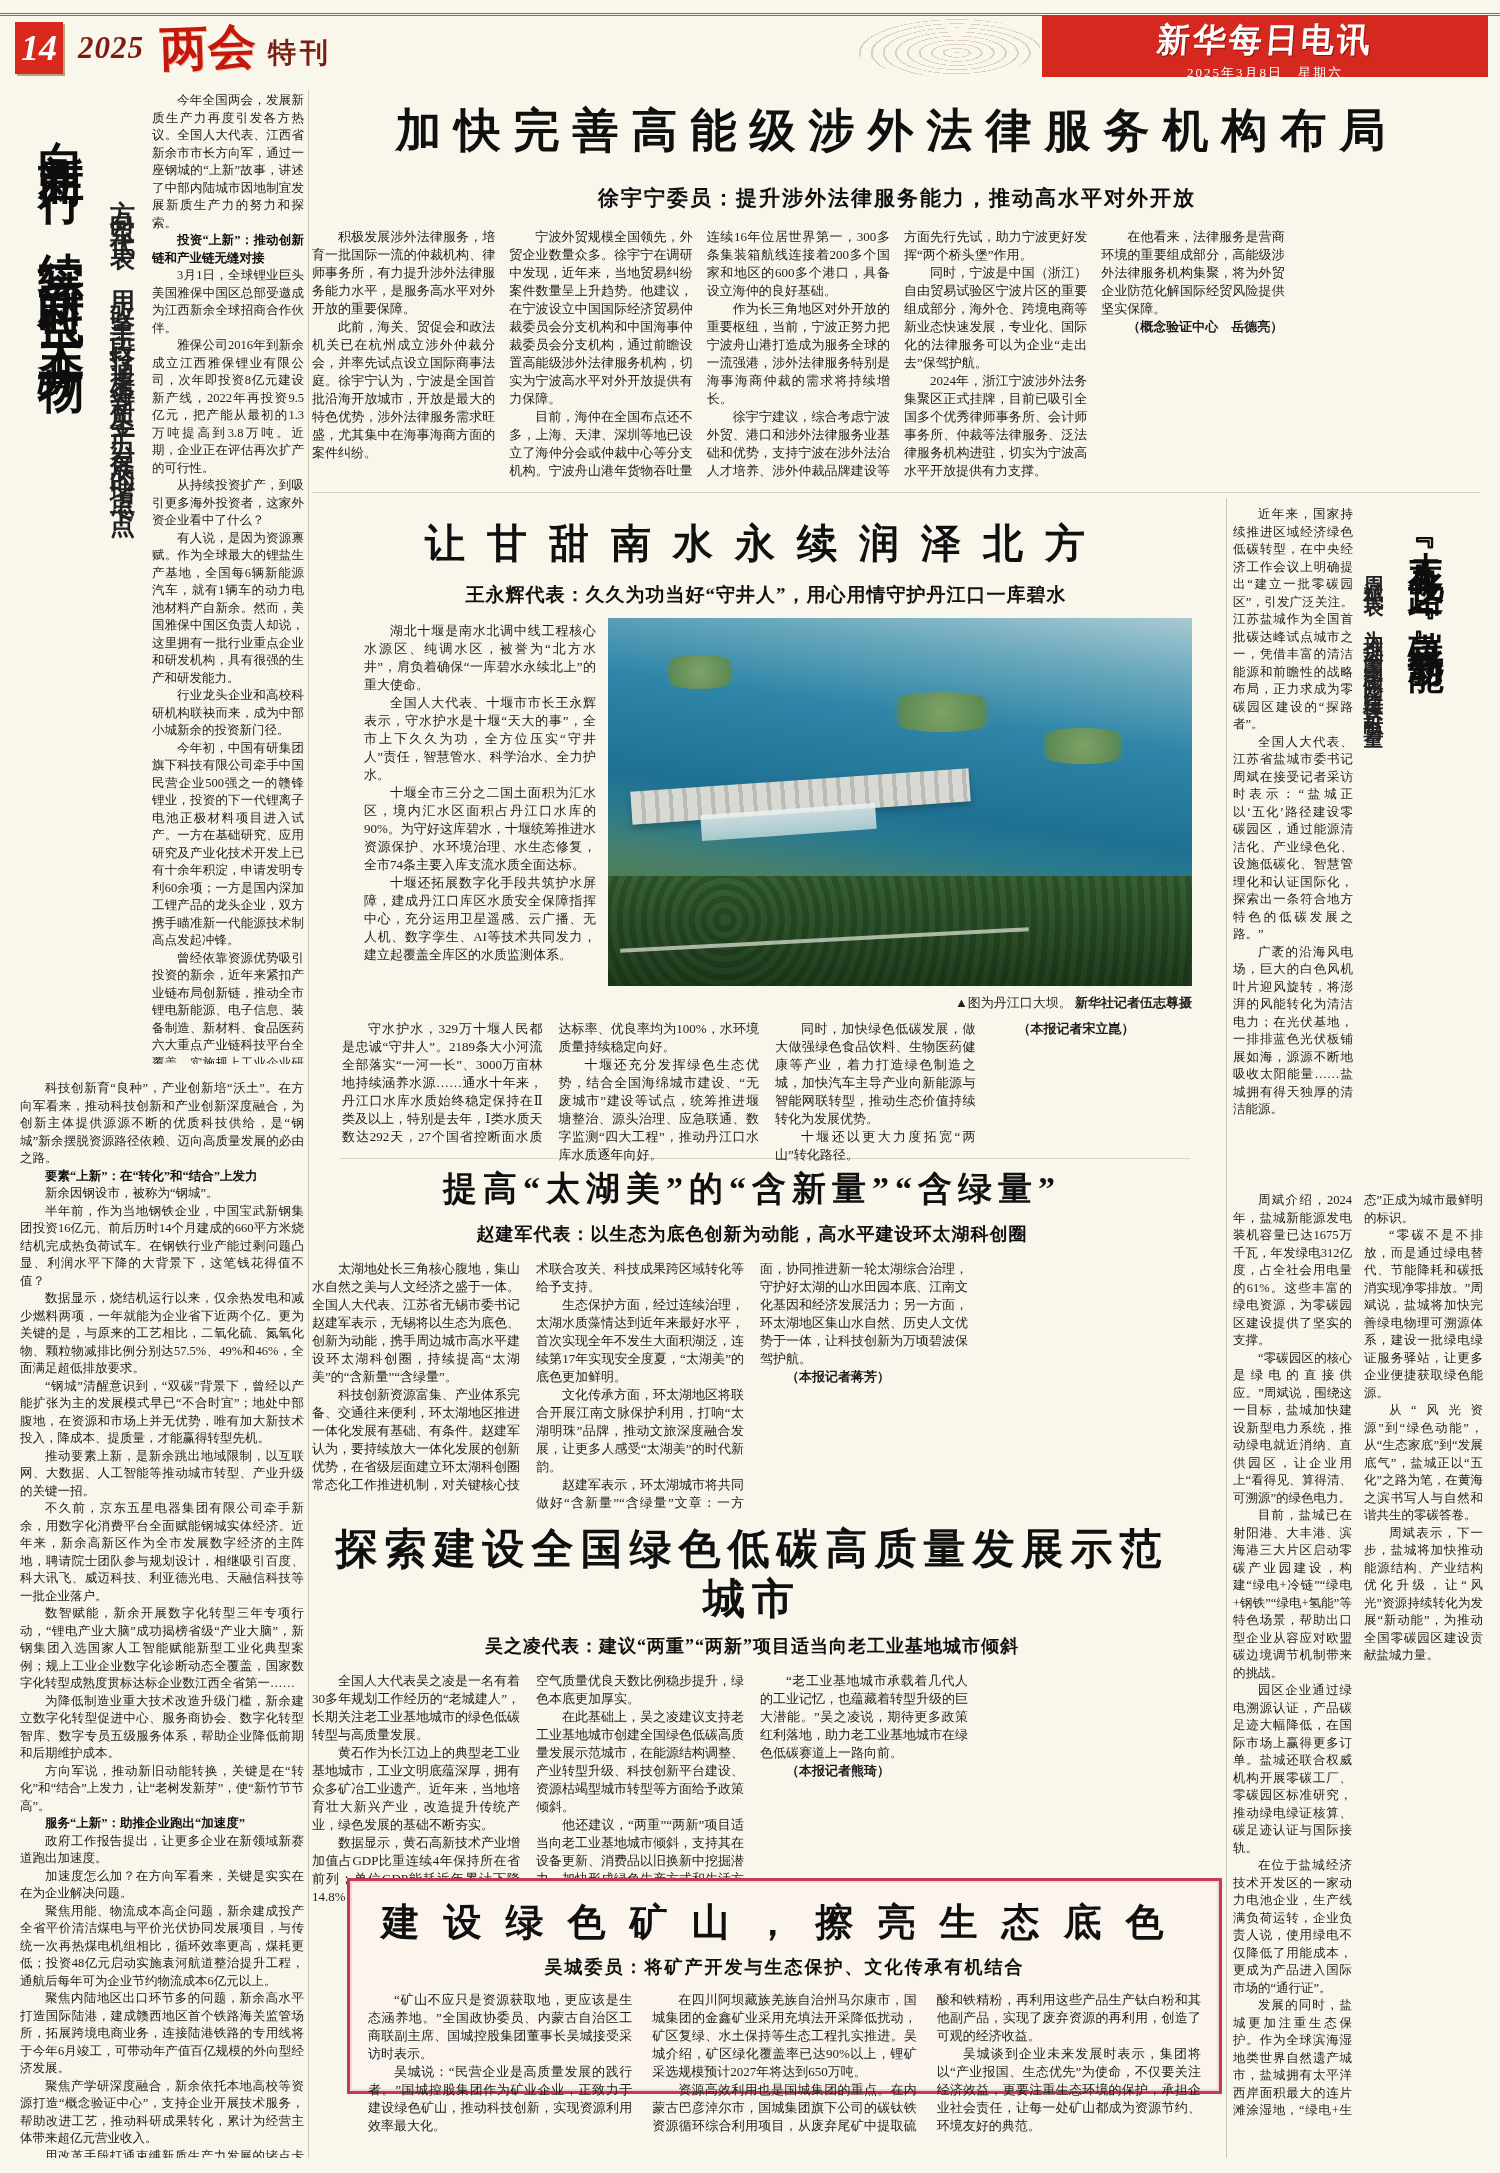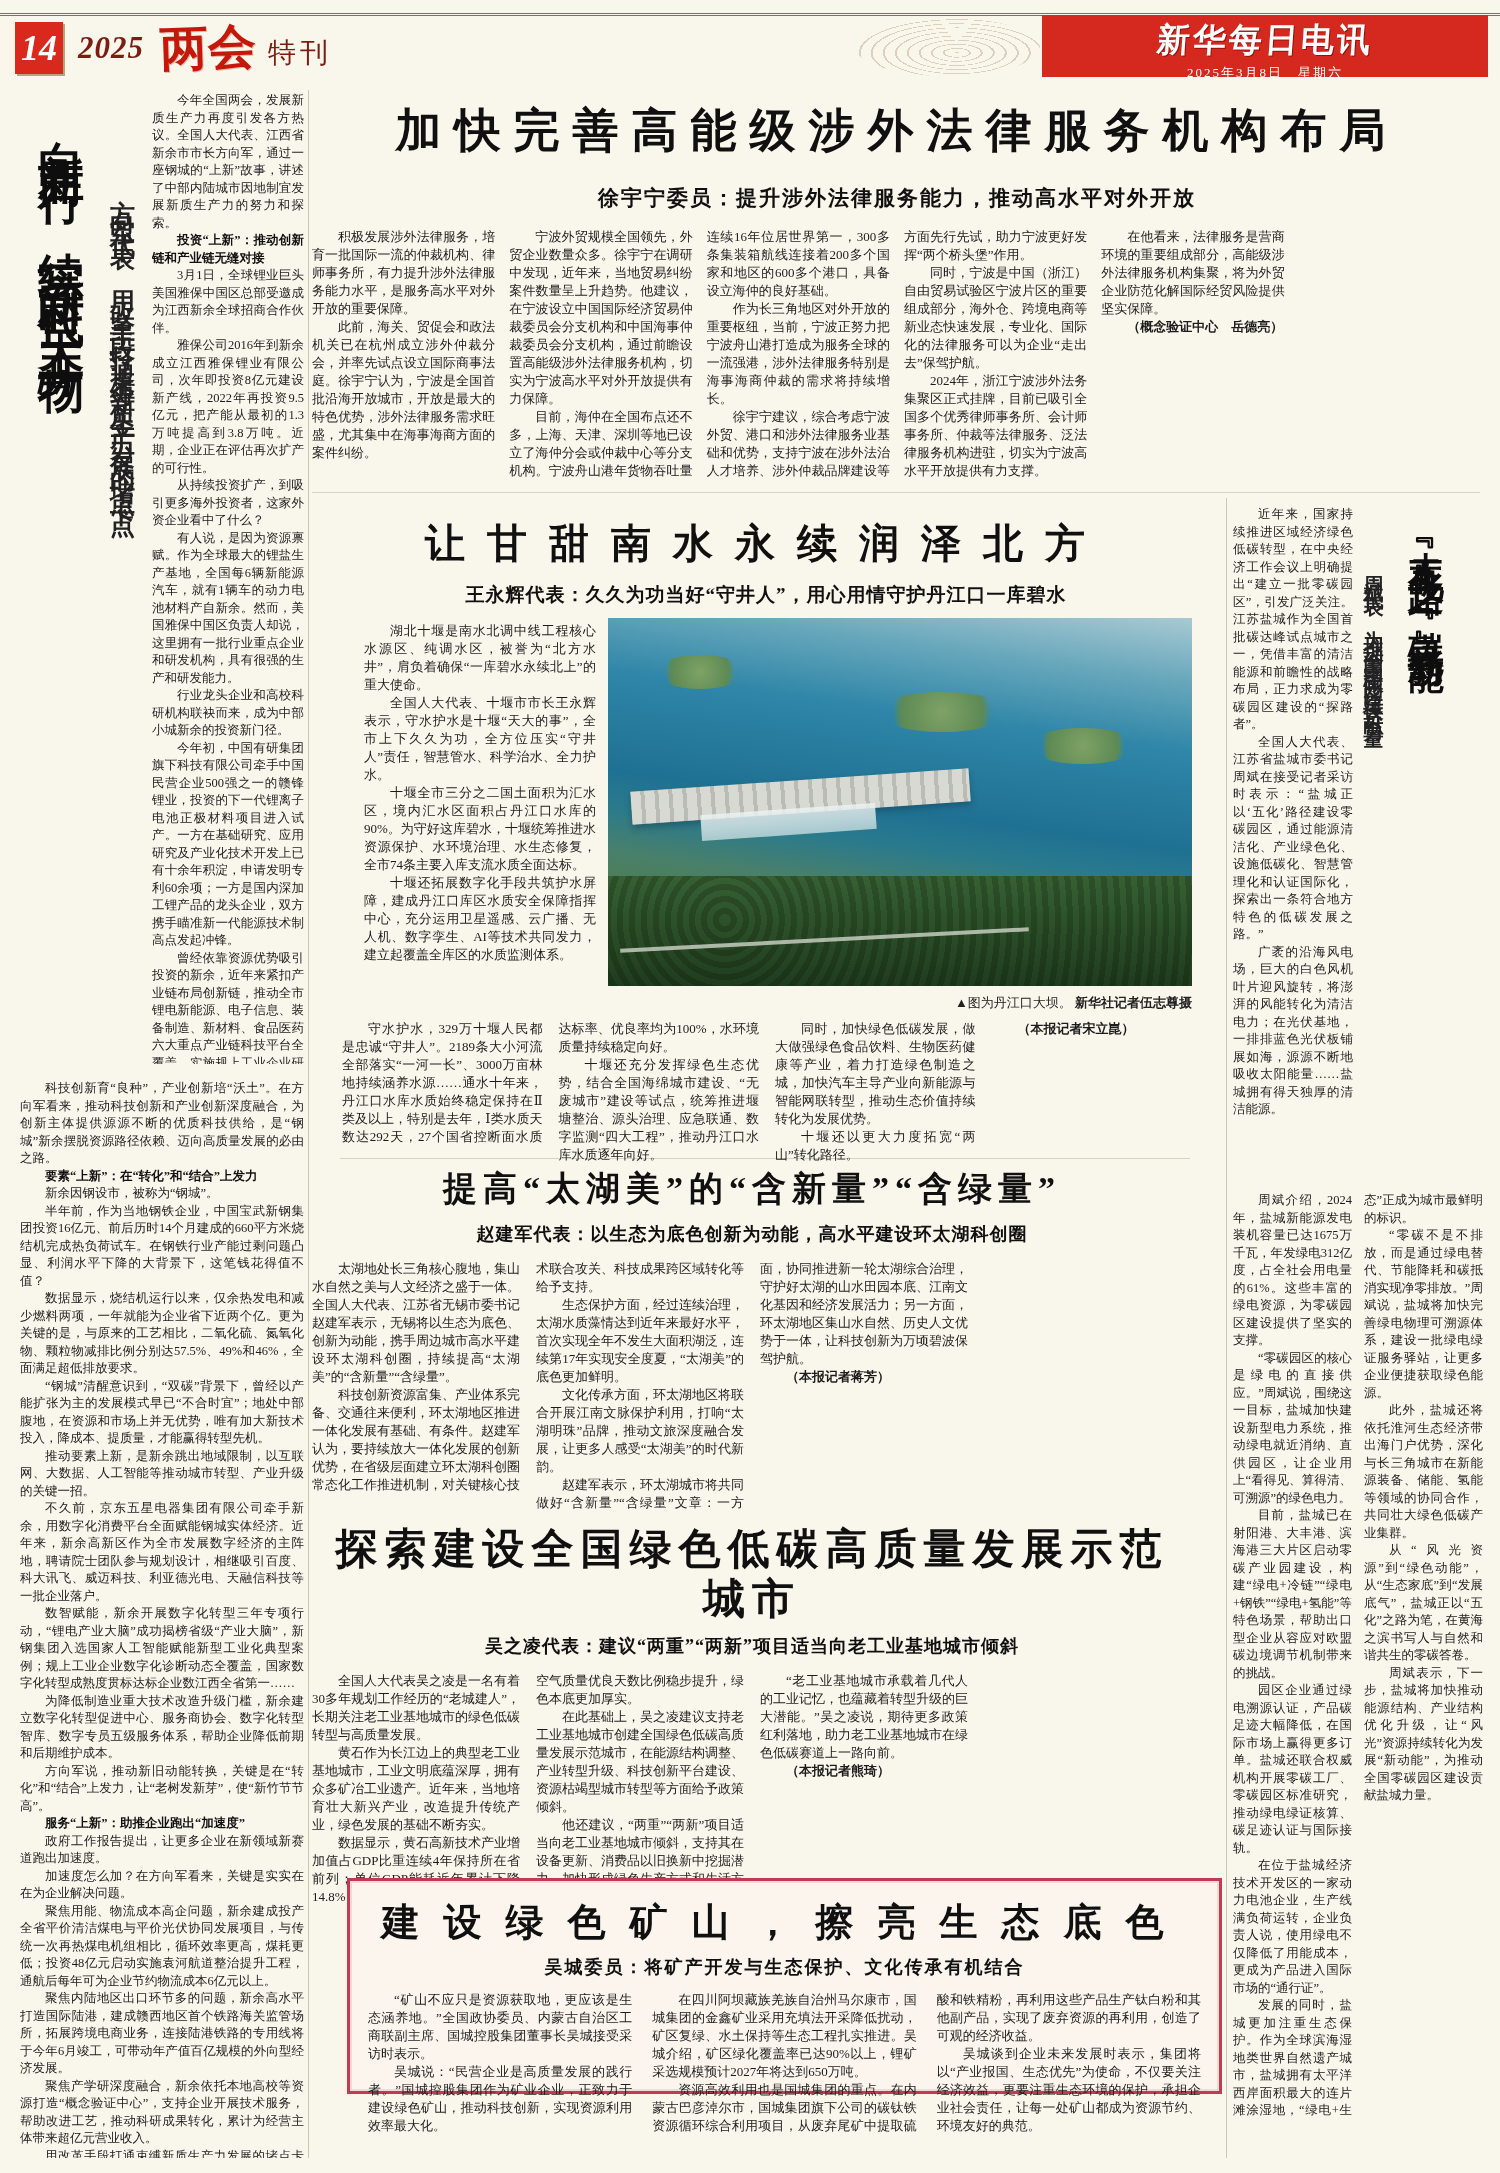--- a/index.html
+++ b/index.html
@@ -7,21 +7,21 @@
         font-family:"Liberation Serif","DejaVu Serif",serif;color:#1c1c1c;overflow:hidden;}
   .abs{position:absolute;}
   
   .top-rule{left:0;top:13px;width:1500px;height:0;border-top:3px double #9a6a33;}
   .pagenum{left:15px;top:22px;width:48px;height:52px;background:#d8291c;color:#fff;
            font-weight:bold;font-size:36px;font-style:italic;text-align:center;line-height:52px;
            box-shadow:2px 2px 0 #b9a477;}
   .ed-year{left:78px;top:30px;font-size:31px;font-weight:bold;font-style:italic;color:#7c1d11;letter-spacing:1px;}
   .ed-brand{left:160px;top:16px;font-size:48px;font-weight:bold;color:#c6170b;transform:rotate(-2deg);
             text-shadow:1px 1px 0 #e8b9a8;}
-  .ed-suffix{left:268px;top:34px;font-size:28px;font-weight:normal;color:#7c1d11;letter-spacing:4px;}
+  .ed-suffix{left:268px;top:34px;font-size:28px;font-weight:bold;color:#7c1d11;letter-spacing:4px;}
   .ripple{left:855px;top:18px;width:185px;height:58px;border-radius:50%;
           background:repeating-radial-gradient(ellipse at 55% 60%, rgba(156,122,84,.38) 0 2px, rgba(250,246,236,0) 2px 12px);
           opacity:.8;}
   .masthead{left:1042px;top:15px;width:446px;height:62px;background:#d5281e;color:#fff;text-align:center;}
   .mh-name{font-size:33px;font-weight:bold;letter-spacing:3px;transform:skewX(-4deg);
            margin-top:3px;text-shadow:1px 1px 0 #8e130c;}
   .mh-date{font-size:13px;letter-spacing:2px;margin-top:1px;}
   
   .body{text-align:justify;overflow:hidden;column-fill:auto;}
   p.fp{margin:0;text-indent:2em;text-align:justify;}
@@ -212,19 +212,18 @@
     <div class="abs vtext" style="left:168px;top:24px;height:660px;font-size:36px;font-weight:bold;letter-spacing:5px;color:#0e0e0e;">走『五化』之路，『碳』寻新动能</div>
     <div class="abs body" style="left:0;top:694px;width:250px;height:962px;column-count:2;column-gap:12px;font-size:12.5px;line-height:17.5px;">
 
     <p class="fp">周斌介绍，2024年，盐城新能源发电装机容量已达1675万千瓦，年发绿电312亿度，占全社会用电量的61%。这些丰富的绿电资源，为零碳园区建设提供了坚实的支撑。</p>
         <p class="fp">“零碳园区的核心是绿电的直接供应。”周斌说，围绕这一目标，盐城加快建设新型电力系统，推动绿电就近消纳、直供园区，让企业用上“看得见、算得清、可溯源”的绿色电力。</p>
         <p class="fp">目前，盐城已在射阳港、大丰港、滨海港三大片区启动零碳产业园建设，构建“绿电+冷链”“绿电+钢铁”“绿电+氢能”等特色场景，帮助出口型企业从容应对欧盟碳边境调节机制带来的挑战。</p>
         <p class="fp">园区企业通过绿电溯源认证，产品碳足迹大幅降低，在国际市场上赢得更多订单。盐城还联合权威机构开展零碳工厂、零碳园区标准研究，推动绿电绿证核算、碳足迹认证与国际接轨。</p>
         <p class="fp">在位于盐城经济技术开发区的一家动力电池企业，生产线满负荷运转，企业负责人说，使用绿电不仅降低了用能成本，更成为产品进入国际市场的“通行证”。</p>
         <p class="fp">发展的同时，盐城更加注重生态保护。作为全球滨海湿地类世界自然遗产城市，盐城拥有太平洋西岸面积最大的连片滩涂湿地，“绿电+生态”正成为城市最鲜明的标识。</p>
         <p class="fp">“零碳不是不排放，而是通过绿电替代、节能降耗和碳抵消实现净零排放。”周斌说，盐城将加快完善绿电物理可溯源体系，建设一批绿电绿证服务驿站，让更多企业便捷获取绿色能源。</p>
-        <p class="fp">此外，盐城还将依托淮河生态经济带出海门户优势，深化与长三角城市在新能源装备、储能、氢能等领域的协同合作，共同壮大绿色低碳产业集群。</p>
         <p class="fp">从“风光资源”到“绿色动能”，从“生态家底”到“发展底气”，盐城正以“五化”之路为笔，在黄海之滨书写人与自然和谐共生的零碳答卷。</p>
         <p class="fp">周斌表示，下一步，盐城将加快推动能源结构、产业结构优化升级，让“风光”资源持续转化为发展“新动能”，为推动全国零碳园区建设贡献盐城力量。</p>
       </div>
   </section>
 
 </div>
 
 </body></html>

